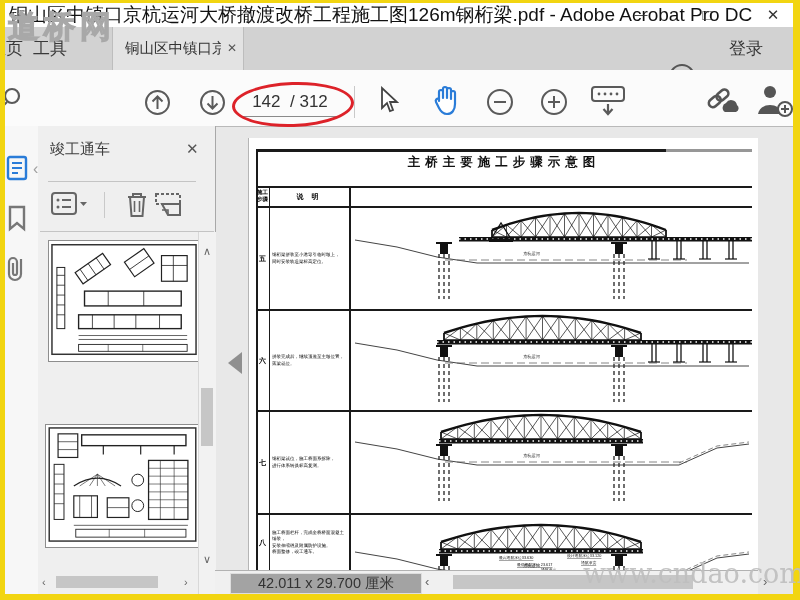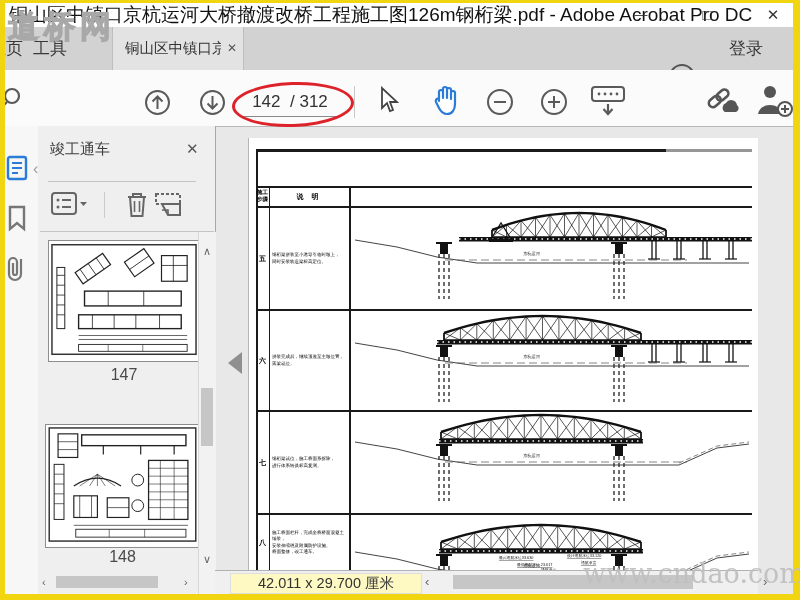--- a/index.html
+++ b/index.html
@@ -39,21 +39,21 @@
   #pdfpage{left:33px;top:12px;width:510px;height:432px;background:#fff;border-left:1px solid #b5b5b5;border-right:1px solid #b5b5b5;overflow:hidden;}
   .dline{background:#1a1a1a;}
   #doc-title{left:7px;top:16px;width:496px;text-align:center;font-size:12.5px;font-weight:bold;letter-spacing:5px;color:#111;white-space:nowrap;}
   .stepchar{width:13px;display:flex;align-items:center;justify-content:center;font-size:7px;font-weight:bold;color:#000;}
   .descbox{width:76px;display:flex;align-items:center;font-size:4.5px;line-height:6.5px;color:#000;white-space:pre-line;}
   .hdrsmall{font-size:5.5px;line-height:7px;color:#000;text-align:center;font-weight:bold;}
   
   .sb-track{background:#f2f2f2;border-left:1px solid #d8d8d8;}
   
   #statusbar{left:215px;top:570px;width:543px;height:24px;background:#f0f0f0;border-top:1px solid #b2b2b2;z-index:3;}
-  #dims{left:15px;top:2px;width:190px;height:19px;background:#fef9c3;border:1px solid #dedede;text-align:center;line-height:19px;font-size:14.5px;color:#333;white-space:nowrap;}
+  #dims{left:15px;top:2px;width:190px;height:19px;background:#a3a3a3;border:1px solid #dedede;text-align:center;line-height:19px;font-size:14.5px;color:#333;white-space:nowrap;}
   
   .float-arrow{width:0;height:0;border-top:11px solid transparent;border-bottom:11px solid transparent;}
   
   #wm-tl{left:8px;top:6px;z-index:60;font-family:Liberation Serif, serif;font-size:31px;font-weight:bold;letter-spacing:5px;color:rgba(255,255,255,0.05);-webkit-text-stroke:1.3px #a8a8a8;pointer-events:none;}
   #wm-br{left:583px;top:558px;z-index:60;font-family:"DejaVu Serif",serif;font-size:27px;color:#bfbfbf;opacity:0.92;pointer-events:none;white-space:nowrap;}
   svg{display:block;}
 </style>
 </head>
 <body>
 
@@ -215,21 +215,20 @@
           <line x1="66" y1="74" x2="66" y2="88" stroke="#222" stroke-width=".8"></line>
         <line x1="88" y1="74" x2="88" y2="88" stroke="#222" stroke-width=".8"></line>
           <line x1="112" y1="74" x2="112" y2="88" stroke="#222" stroke-width=".8"></line>
         <line x1="30" y1="95" x2="140" y2="95" stroke="#222" stroke-width=".7"></line>
         <line x1="30" y1="99" x2="140" y2="99" stroke="#222" stroke-width=".7"></line>
         <rect x="30" y="104" width="110" height="7" fill="none" stroke="#222" stroke-width=".9"></rect>
         <line x1="60" y1="104" x2="60" y2="111" stroke="#222" stroke-width=".6"></line>
           <line x1="95" y1="104" x2="95" y2="111" stroke="#222" stroke-width=".6"></line>
       </svg>
     </div>
-    <div class="abs pagenum" style="left:10px;top:240px;width:152px;">147</div>
 
     <div class="abs thumbwrap" style="left:7px;top:298px;width:155px;height:122px;">
       <svg width="153" height="120" viewBox="0 0 155 122">
         <rect x="3" y="3" width="149" height="115" fill="none" stroke="#333" stroke-width="1.5"></rect>
         <rect x="12" y="9" width="20" height="24" fill="none" stroke="#222" stroke-width="1.2"></rect>
         <line x1="12" y1="17" x2="32" y2="17" stroke="#222" stroke-width=".7"></line>
           <line x1="12" y1="25" x2="32" y2="25" stroke="#222" stroke-width=".7"></line>
         <rect x="36" y="10" width="106" height="11" fill="none" stroke="#222" stroke-width="1.4"></rect>
         <line x1="58" y1="21" x2="58" y2="30" stroke="#222" stroke-width="1.2"></line>
           <line x1="96" y1="21" x2="96" y2="30" stroke="#222" stroke-width="1.2"></line>
@@ -256,21 +255,20 @@
         <line x1="104" y1="76" x2="144" y2="76" stroke="#222" stroke-width=".6"></line>
           <line x1="104" y1="84" x2="144" y2="84" stroke="#222" stroke-width=".6"></line>
         <line x1="116" y1="36" x2="116" y2="96" stroke="#222" stroke-width=".6"></line>
           <line x1="130" y1="36" x2="130" y2="96" stroke="#222" stroke-width=".6"></line>
         <line x1="28" y1="102" x2="144" y2="102" stroke="#222" stroke-width=".7"></line>
         <rect x="30" y="106" width="112" height="8" fill="none" stroke="#222" stroke-width=".9"></rect>
         <line x1="64" y1="106" x2="64" y2="114" stroke="#222" stroke-width=".6"></line>
           <line x1="100" y1="106" x2="100" y2="114" stroke="#222" stroke-width=".6"></line>
       </svg>
     </div>
-    <div class="abs pagenum" style="left:7px;top:422px;width:155px;">148</div>
 
     <div class="abs sb-track" style="left:160px;top:106px;width:17px;height:362px;">
       <div class="abs scroll-glyph" style="left:4px;top:14px;">∧</div>
       <div class="abs scroll-thumb" style="left:2px;top:156px;width:12px;height:58px;"></div>
       <div class="abs scroll-glyph" style="left:4px;top:322px;">∨</div>
     </div>
 
     <div class="abs" style="left:2px;top:448px;width:158px;height:16px;">
       <div class="abs scroll-glyph" style="left:2px;top:3px;">‹</div>
       <div class="abs scroll-thumb" style="left:16px;top:2px;width:102px;height:12px;"></div>
@@ -278,20 +276,21 @@
     </div>
   </div>
 
   <div class="abs" id="viewer">
     <div class="abs" id="pdfpage">
 
       <div class="abs dline" style="left:7px;top:11px;width:410px;height:3px;"></div>
       <div class="abs" style="left:417px;top:11px;width:86px;height:3px;background:#979797;"></div>
       <div class="abs dline" style="left:7px;top:11px;width:2px;height:421px;"></div>
 
+      <div class="abs" id="doc-title">主桥主要施工步骤示意图</div>
       <div class="abs dline" style="left:7px;top:48px;width:496px;height:2px;"></div>
 
       <div class="abs dline" style="left:20px;top:48px;width:1px;height:384px;"></div>
       <div class="abs dline" style="left:100px;top:48px;width:2px;height:384px;"></div>
 
       <div class="abs hdrsmall" style="left:7px;top:51px;width:13px;"><span>施工</span><br><span>步骤</span></div>
       <div class="abs" style="left:20px;top:54px;width:80px;text-align:center;font-size:7px;font-weight:bold;letter-spacing:3px;color:#000;">说  明</div>
       <div class="abs dline" style="left:7px;top:68px;width:496px;height:1.5px;"></div>
 
       <div class="abs dline" style="left:7px;top:171px;width:496px;height:2px;"></div>

